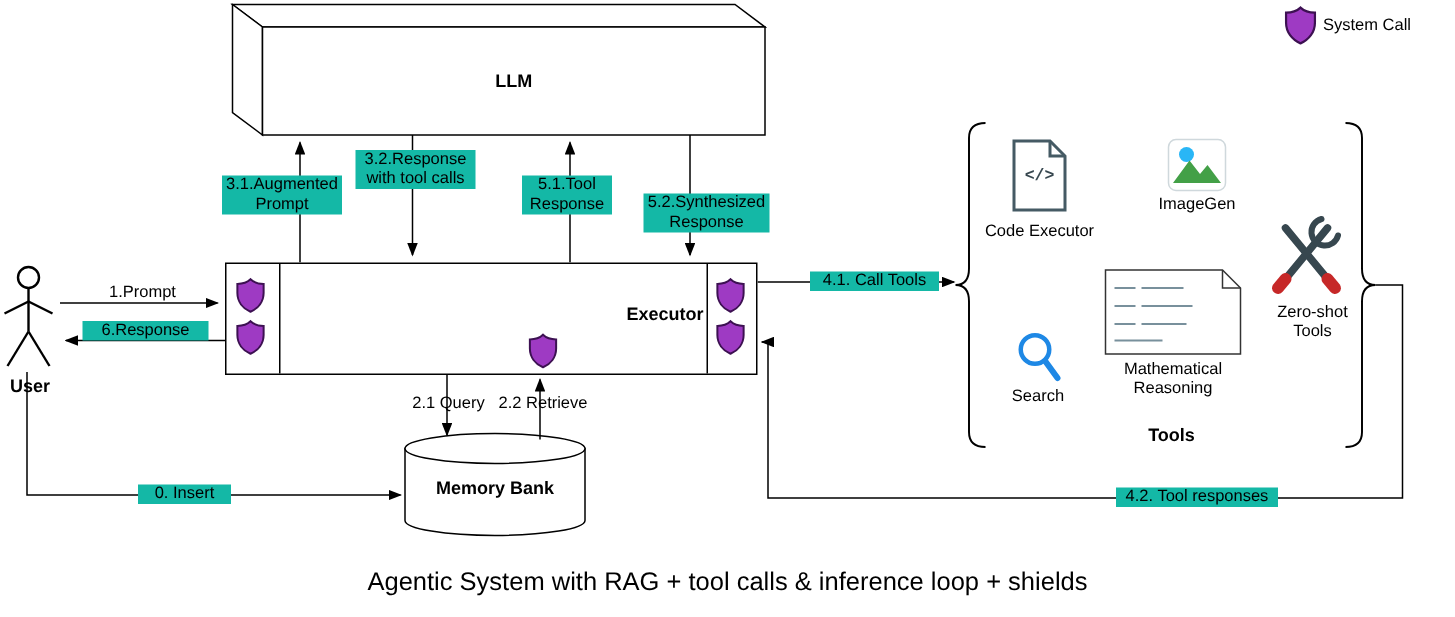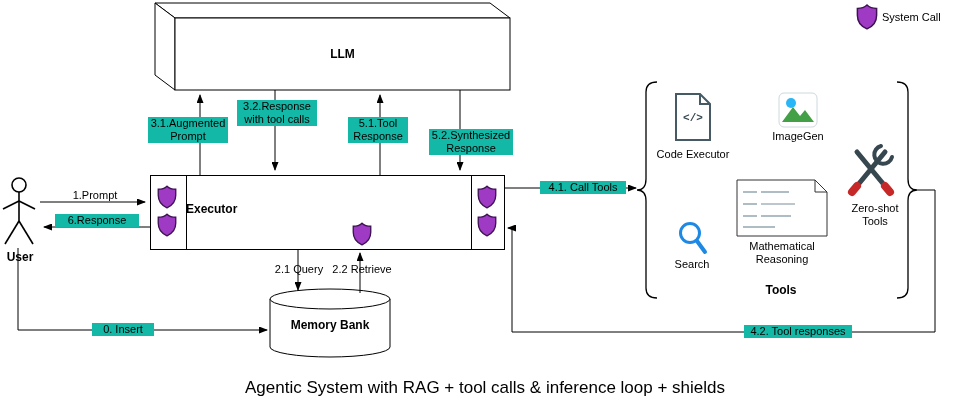--- a/index.html
+++ b/index.html
@@ -50,21 +50,21 @@
       <line x1="505" y1="188" x2="636" y2="188" marker-end="url(#arw)"></line>
       <path d="M917,190 L935,190 L935,332 L512,332 L512,228 L508,228" marker-end="url(#arw)"></path>
     </g>
   </svg>
 
   <div class="node-label" style="left:175px; top:47px; width:335px;">LLM</div>
 
   <div class="executor-box" style="left:150px; top:175px; width:355px; height:75px;">
     <div class="divider" style="left:35px;"></div>
     <div class="divider" style="left:320px;"></div>
-    <div style="position:absolute; left:35px; right:35px; top:26px; text-align:left; font-weight:bold; font-size:12px;">Executor</div>
+    <div style="position:absolute; left:35px; right:35px; top:26px; text-align:right; font-weight:bold; font-size:12px;">Executor</div>
   </div>
 
   <svg class="abs" style="left:157px; top:185px;" width="20" height="24" viewBox="0 0 24 28">
     <path d="M12 1 C9.5 3.4 6 4.7 1.5 4.7 L1.5 12 C1.5 18.8 5.8 24.3 12 27 C18.2 24.3 22.5 18.8 22.5 12 L22.5 4.7 C18 4.7 14.5 3.4 12 1 Z" stroke="#3d1152" stroke-width="1.6" fill="#9e3ac3"></path>
   </svg>
   <svg class="abs" style="left:157px; top:213px;" width="20" height="24" viewBox="0 0 24 28">
     <path d="M12 1 C9.5 3.4 6 4.7 1.5 4.7 L1.5 12 C1.5 18.8 5.8 24.3 12 27 C18.2 24.3 22.5 18.8 22.5 12 L22.5 4.7 C18 4.7 14.5 3.4 12 1 Z" stroke="#3d1152" stroke-width="1.6" fill="#9e3ac3"></path>
   </svg>
   <svg class="abs" style="left:477px; top:185px;" width="20" height="24" viewBox="0 0 24 28">
     <path d="M12 1 C9.5 3.4 6 4.7 1.5 4.7 L1.5 12 C1.5 18.8 5.8 24.3 12 27 C18.2 24.3 22.5 18.8 22.5 12 L22.5 4.7 C18 4.7 14.5 3.4 12 1 Z" stroke="#3d1152" stroke-width="1.6" fill="#9e3ac3"></path>

